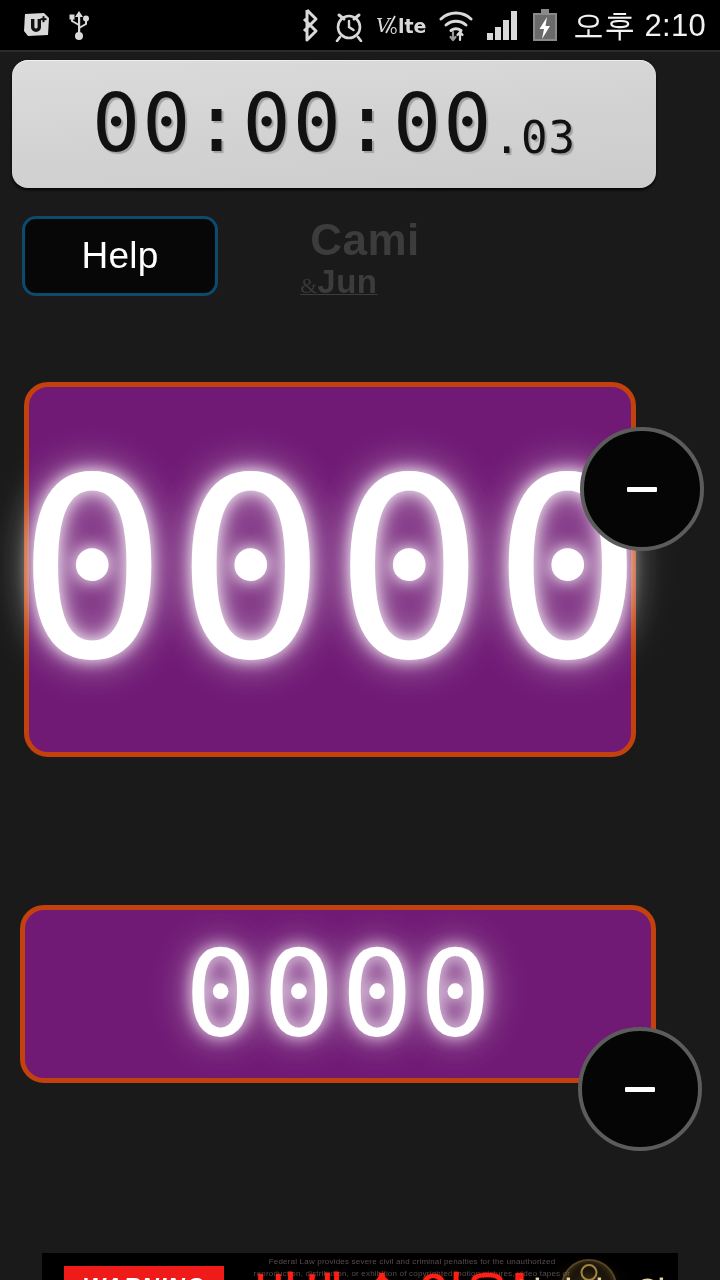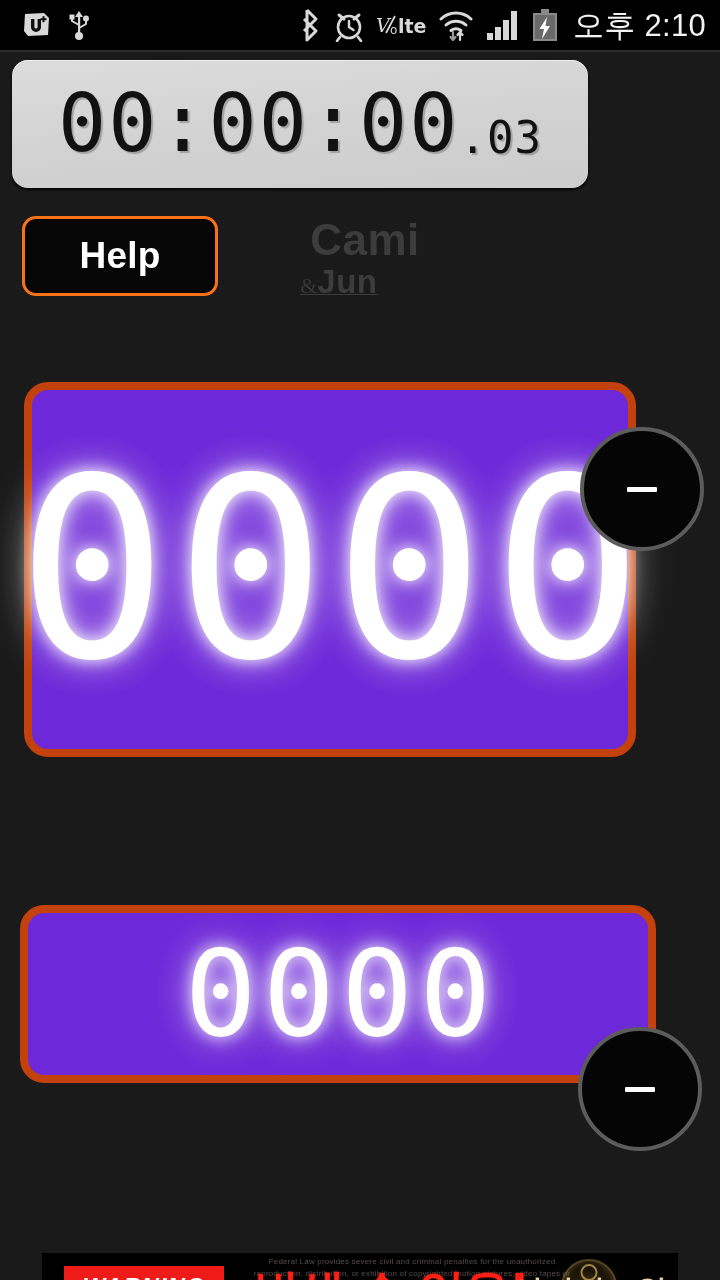--- a/index.html
+++ b/index.html
@@ -64,21 +64,21 @@
     top: 52px; left: 0;
     width: 720px;
     height: 1228px;
     background: #1a1a1a;
   }
 
   
   #lcd-panel {
     position: absolute;
     left: 12px; top: 8px;
-    width: 576px; height: 128px;
+    width: 644px; height: 128px;
     background: linear-gradient(175deg, #dcdcdc 0%, #d2d2d2 55%, #cccccc 100%);
     border-radius: 16px;
     box-shadow: 0 2px 3px rgba(0,0,0,0.85),
                 inset 0 1px 0 rgba(255,255,255,0.55);
     display: flex;
     align-items: center;
     justify-content: center;
     overflow: hidden;
   }
   #lcd-readout {
@@ -107,25 +107,25 @@
   #control-row {
     position: absolute;
     left: 0; top: 160px;
     width: 720px; height: 96px;
   }
   .pill-button {
     position: absolute;
     top: 4px;
     height: 80px;
     background: #070707;
-    border: 3px solid #f97316;
+    border: 3px solid #0c4a6e;
     border-radius: 14px;
     color: #ffffff;
     font-size: 37px;
-    font-weight: 700;
+    font-weight: 400;
     display: flex;
     align-items: center;
     justify-content: center;
     letter-spacing: 0.2px;
   }
   #help-button  { left: 22px;  width: 196px; }
   #record-button{ right: 20px; width: 196px; }
 
   #brand-logo {
     position: absolute;
@@ -159,22 +159,22 @@
   #brand-jun {
     font-size: 33px;
     font-weight: bold;
     letter-spacing: 0.5px;
     color: #3c3c3c;
   }
 
   
   .counter-panel {
     position: absolute;
-    background: #6d28d9;
-    border: 8px solid #c2410c;
+    background: #701a75;
+    border: 5px solid #c2410c;
     border-radius: 24px;
     display: flex;
     align-items: center;
     justify-content: center;
   }
   #counter-panel-primary {
     left: 24px; top: 330px;
     width: 612px; height: 375px;
   }
   #counter-panel-secondary {

